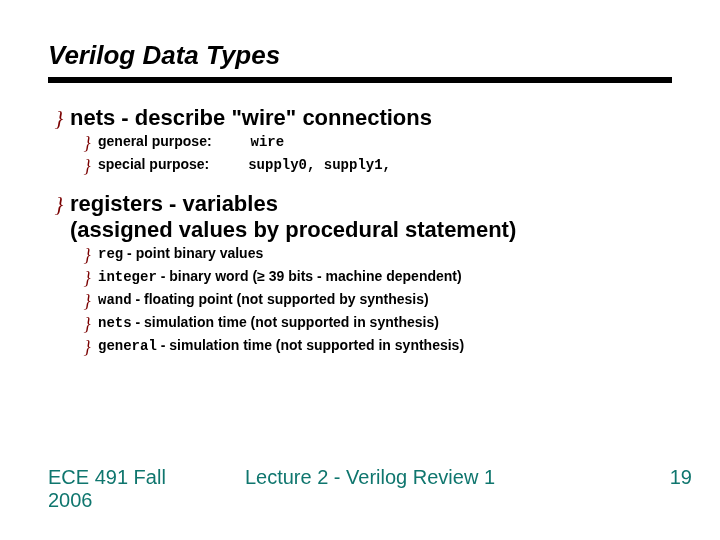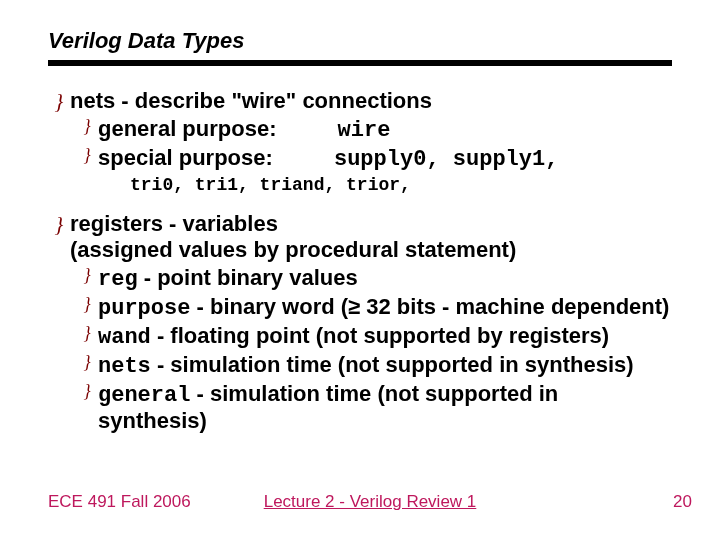--- a/index.html
+++ b/index.html
@@ -1,33 +1,33 @@
 <!DOCTYPE html>
 <html><head>
   <meta charset="utf-8">
   <style>
     * { box-sizing: border-box; }
     body { margin: 0; width: 720px; height: 540px; background: #fff; font-family: Arial, Helvetica, sans-serif; position: relative; }
     .slide { padding: 28px 48px 0 48px; }
-    h1 { margin: 0 0 6px 0; font-size: 22px; font-weight: bold; color: #000; font-style: italic; font-family: Arial, sans-serif; }
+    h1 { margin: 12px 0 6px 0; font-size: 26px; font-weight: bold; color: #000; font-style: italic; font-family: Arial, sans-serif; }
     .hr { height: 6px; background: #000; margin-bottom: 22px; }
     .bullet { display: flex; margin-bottom: 2px; }
     .bmark { width: 22px; flex-shrink: 0; color: #7a0000; font-style: italic; font-family: 'Times New Roman', serif; text-align: center; }
     .l1 .bmark { font-size: 22px; }
     .l2 { padding-left: 28px; }
     .l2 .bmark { font-size: 18px; }
     .btext { flex: 1; }
     .l1 .btext { font-size: 22px; font-weight: bold; color: #000; }
-    .l2 .btext { font-size: 22px; font-weight: bold; color: #000; }
+    .l2 .btext { font-size: 14px; font-weight: bold; color: #000; }
     .mono { font-family: 'Courier New', Courier, monospace; font-weight: bold; }
     .sub { font-family: 'Courier New', Courier, monospace; font-weight: bold; font-size: 18px; padding-left: 82px; line-height: 1.3; white-space: pre; }
     .section { margin-bottom: 14px; }
-    .footer { position: absolute; bottom: 28px; left: 48px; right: 28px; display: flex; justify-content: flex-end; font-size: 17px; color: #be185d; }
+    .footer { position: absolute; bottom: 28px; left: 48px; right: 28px; display: flex; justify-content: flex-end; font-size: 20px; color: #0f766e; }
     .footer-left { flex: 1; }
-    .footer-center { flex: 2; text-align: center; text-decoration: underline; }
+    .footer-center { flex: 2; text-align: center; }
     .footer-right { flex: 1; text-align: right; }
   </style>
 </head>
 <body>
 
 <div class="slide">
   <h1>Verilog Data Types</h1>
   <div class="hr"></div>
 
   <div class="section">
@@ -42,59 +42,58 @@
         <span class="mono">wire</span>
       </span>
     </div>
     <div class="bullet l2">
       <span class="bmark">}</span>
       <span class="btext">
         <span>special purpose:</span>&nbsp;&nbsp;&nbsp;&nbsp;&nbsp;&nbsp;&nbsp;&nbsp;&nbsp;
         <span class="mono">supply0, supply1,</span>
       </span>
     </div>
-    <div class="sub">tri0, tri1, triand, trior,</div>
   </div>
 
   <div class="section">
     <div class="bullet l1">
       <span class="bmark">}</span>
       <span class="btext" style="white-space:pre-line">registers - variables
 (assigned values by procedural statement)</span>
     </div>
     <div class="bullet l2">
       <span class="bmark">}</span>
       <span class="btext">
         <span class="mono">reg</span><span> - point binary values</span>
       </span>
     </div>
     <div class="bullet l2">
       <span class="bmark">}</span>
       <span class="btext">
-        <span class="mono">purpose</span><span> - binary word (≥ 32 bits - machine dependent)</span>
+        <span class="mono">integer</span><span> - binary word (≥ 39 bits - machine dependent)</span>
       </span>
     </div>
     <div class="bullet l2">
       <span class="bmark">}</span>
       <span class="btext">
-        <span class="mono">wand</span><span> - floating point (not supported by registers)</span>
+        <span class="mono">wand</span><span> - floating point (not supported by synthesis)</span>
       </span>
     </div>
     <div class="bullet l2">
       <span class="bmark">}</span>
       <span class="btext">
         <span class="mono">nets</span><span> - simulation time (not supported in synthesis)</span>
       </span>
     </div>
     <div class="bullet l2">
       <span class="bmark">}</span>
       <span class="btext">
         <span class="mono">general</span><span> - simulation time (not supported in synthesis)</span>
       </span>
     </div>
   </div>
 </div>
 
 <div class="footer">
   <span class="footer-left">ECE 491 Fall 2006</span>
   <span class="footer-center">Lecture 2 - Verilog Review 1</span>
-  <span class="footer-right">20</span>
+  <span class="footer-right">19</span>
 </div>
 
 </body></html>

